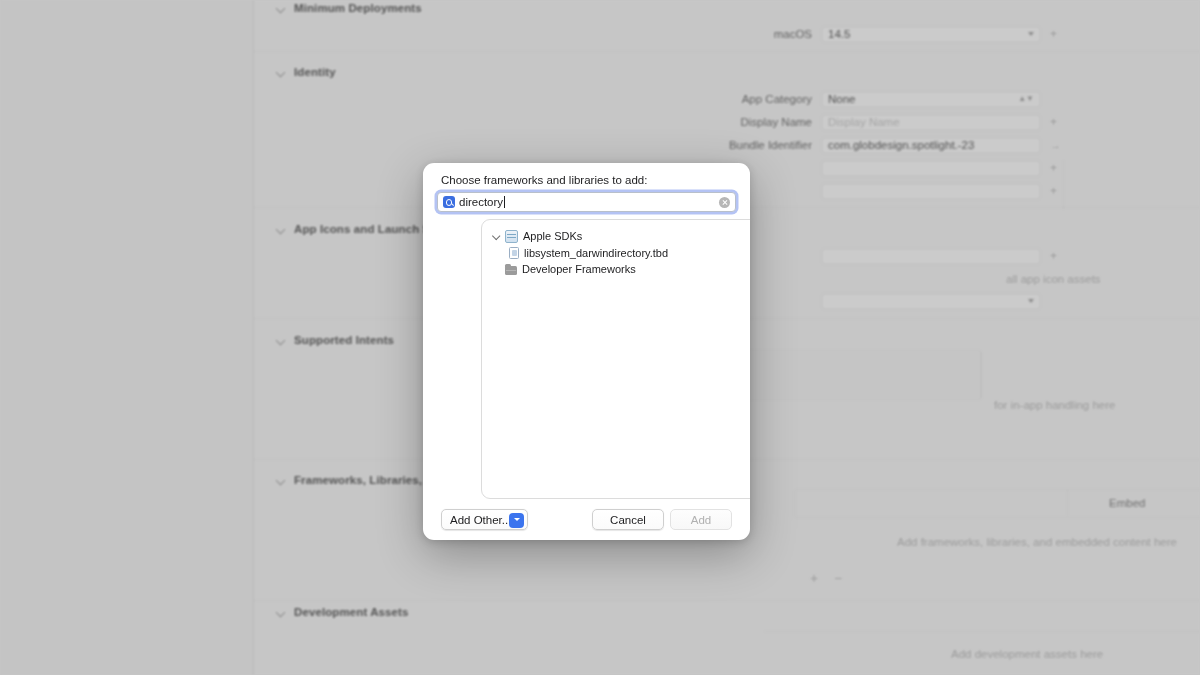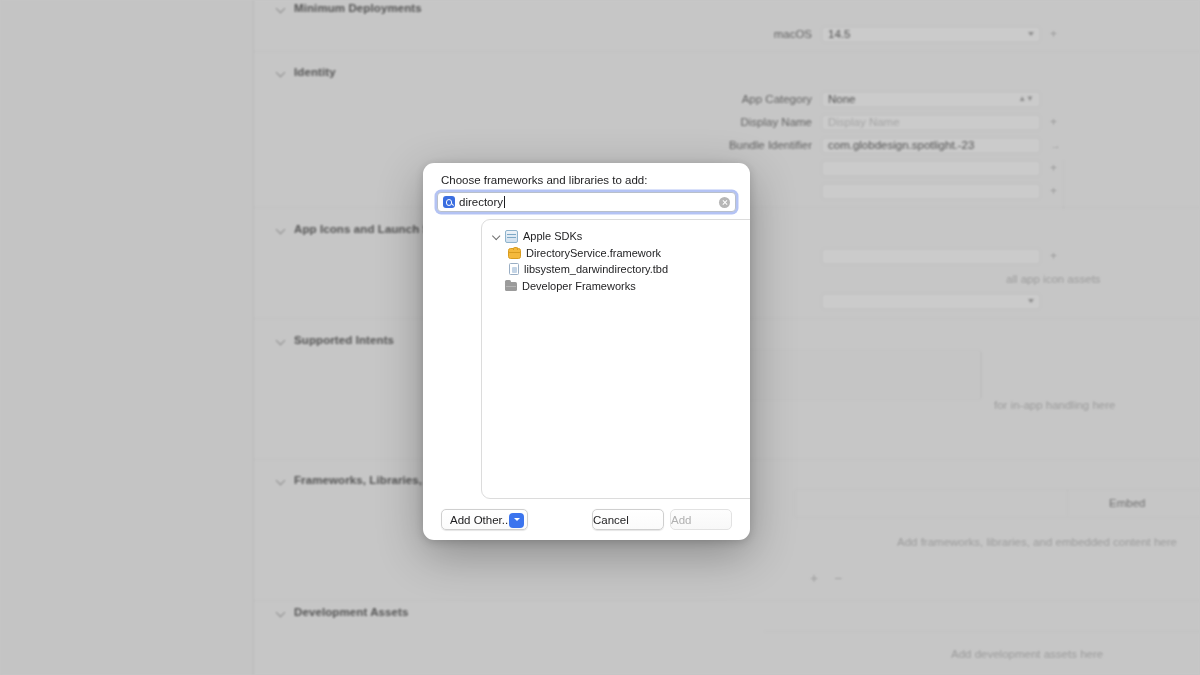--- a/index.html
+++ b/index.html
@@ -430,21 +430,21 @@
     position: absolute;
     height: 21px;
     border-radius: 5px;
     background: linear-gradient(#ffffff, #fbfbfb);
     border: 1px solid #cfcfcf;
     box-shadow: 0 0.5px 1px rgba(0,0,0,0.10);
     font-size: 11.5px;
     color: #1d1d1f;
     display: flex;
     align-items: center;
-    justify-content: flex-start;
+    justify-content: center;
     box-sizing: border-box;
     white-space: nowrap;
   }
   #btn-add-other {
     left: 18px; top: 10px;
     width: 87px;
     justify-content: flex-start;
     padding-left: 8px;
   }
   #btn-add-other .popup-chev {
@@ -611,24 +611,20 @@
     </div>
 
     <div class="result-list">
 
       <div class="row lvl0">
         <span class="twisty"></span>
         <span class="row-icon ic-sdk"></span>
         <span>Apple SDKs</span>
       </div>
 
-      <div class="row lvl1">
-        <span class="row-icon ic-framework"></span>
-        <span>DirectoryService.framework</span>
-      </div>
 
 
 
       <div class="row lvl1">
         <span class="row-icon ic-tbd"></span>
         <span>libsystem_darwindirectory.tbd</span>
       </div>
 
 
       <div class="row lvl0" style="padding-left:23px;align-items:center;">

